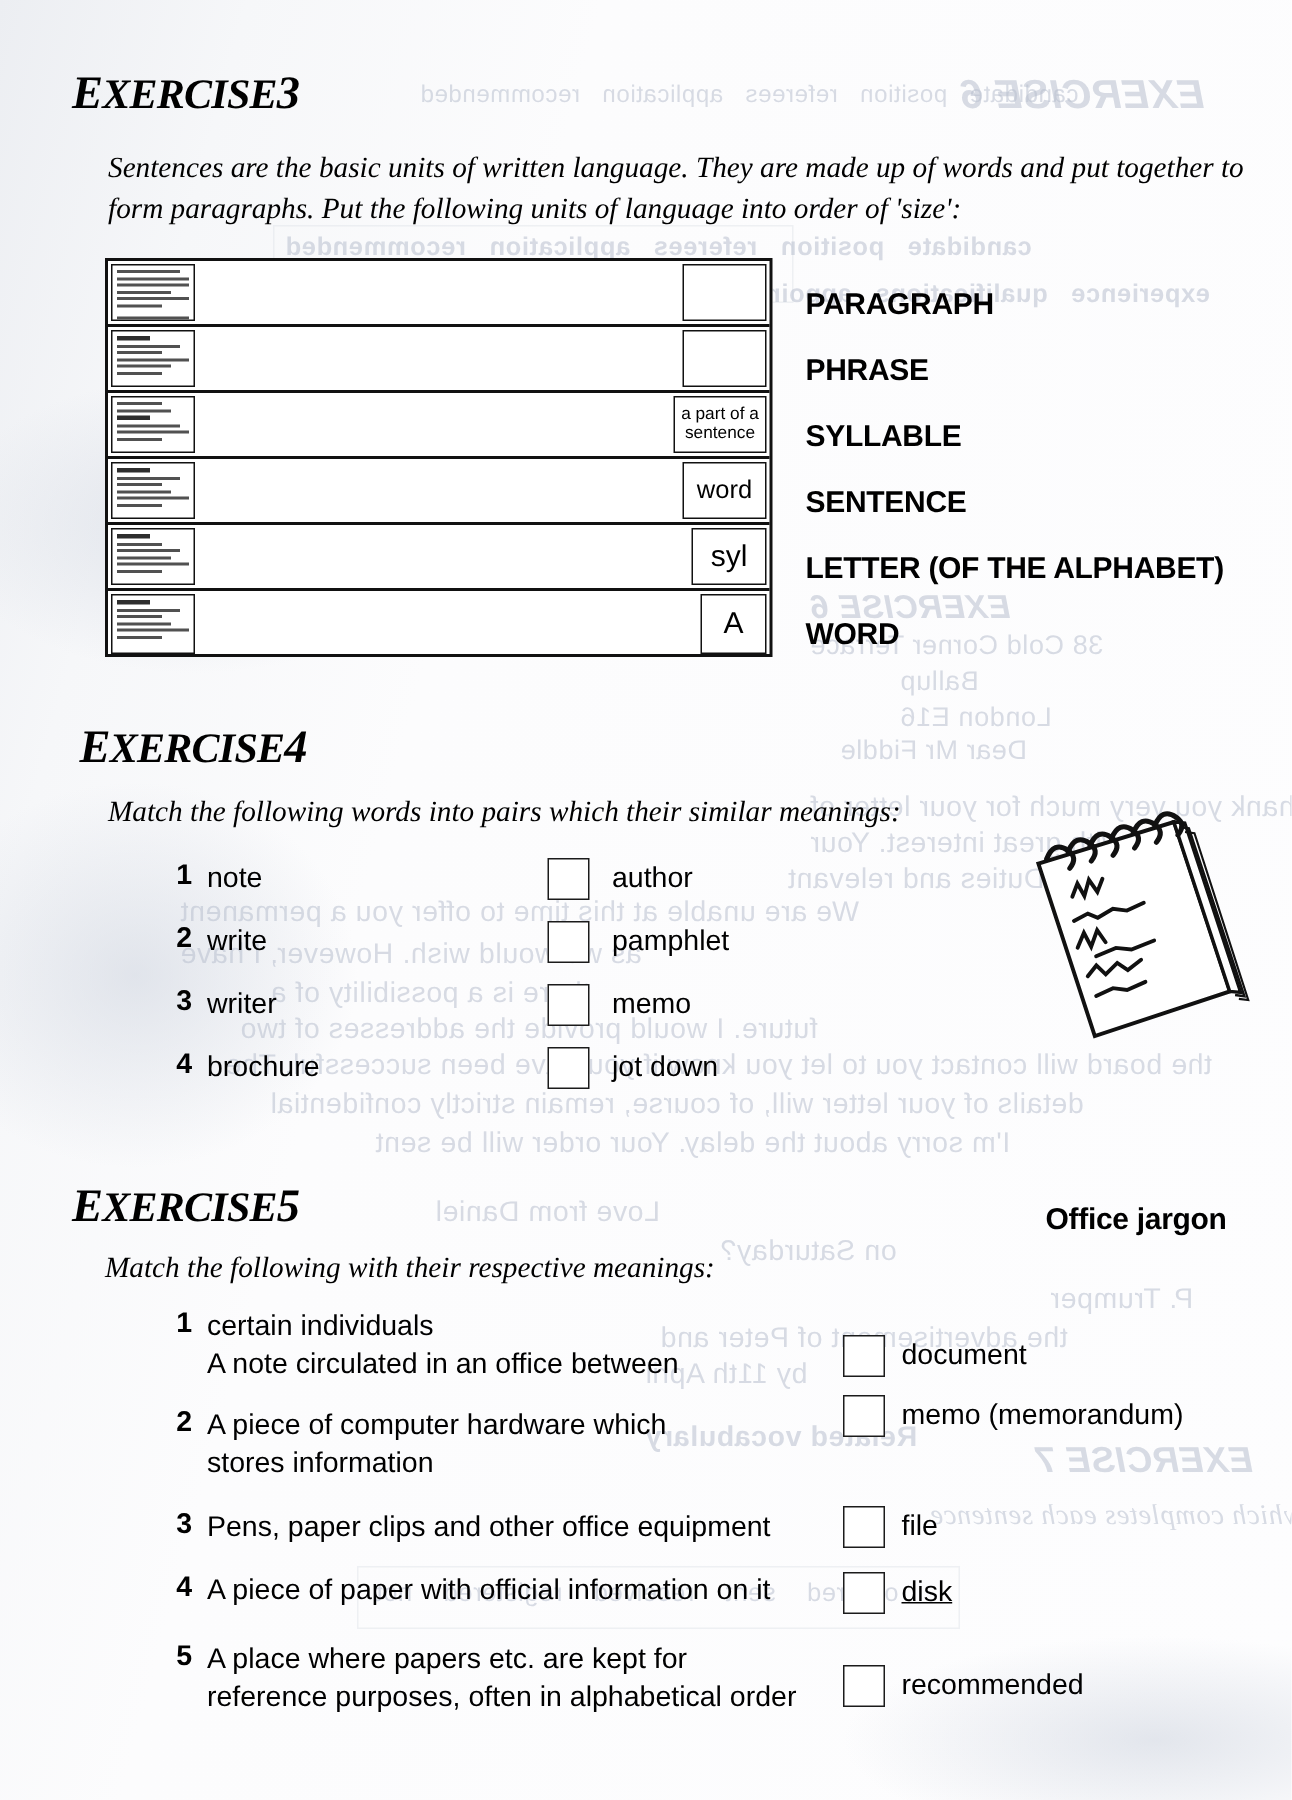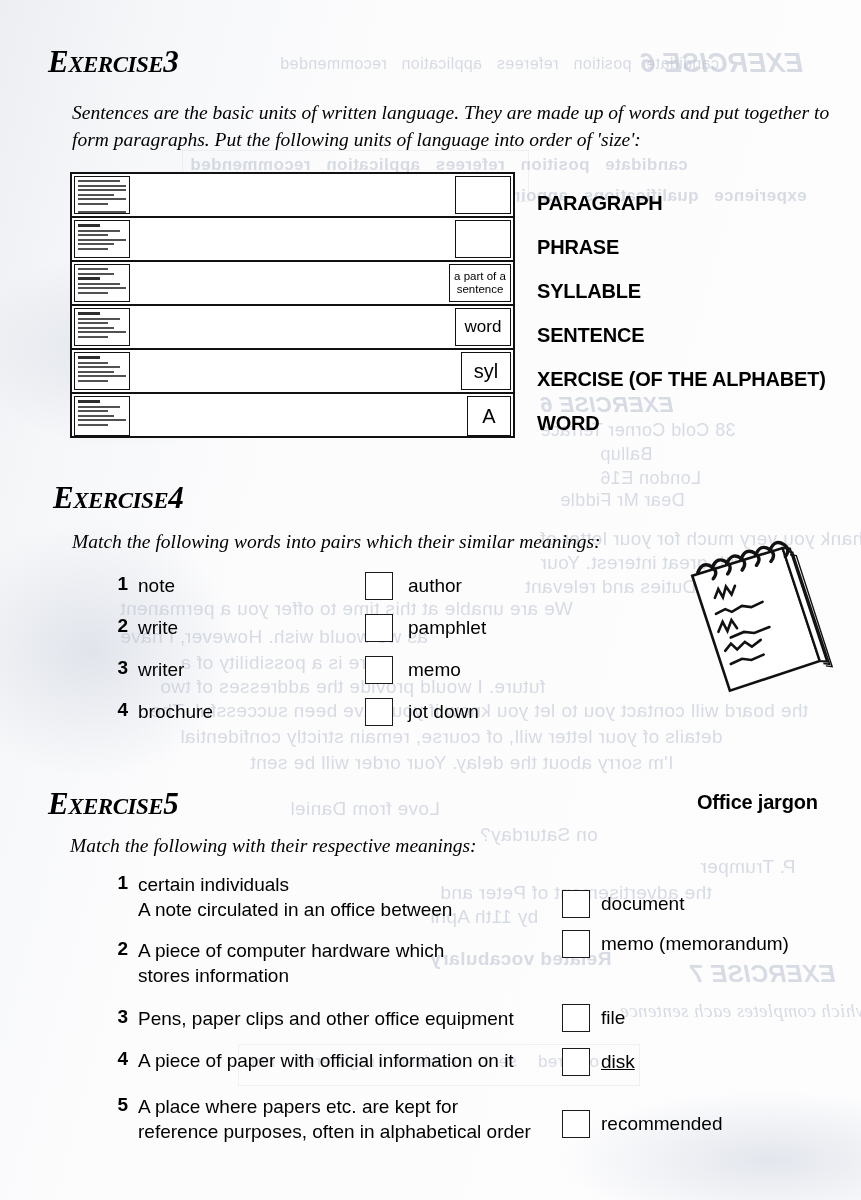--- a/index.html
+++ b/index.html
@@ -42,37 +42,38 @@
   
   .ex-head {
     position: absolute;
     font-family: "Liberation Serif", serif;
     font-weight: bold;
     font-style: italic;
     letter-spacing: -0.5px;
     color: #000;
   }
   .ex-head .big  { font-size: 31px; }
-  .ex-head .smallcap { font-size: 23px; }
+  .ex-head .smallcap { font-size: 28px; }
 
   .rubric {
     position: absolute;
     font-family: "Liberation Serif", serif;
     font-style: italic;
     font-size: 19.5px;
     line-height: 27px;
     color: #000;
   }
 
   .side-title {
     position: absolute;
     font-family: "Liberation Sans", sans-serif;
     font-weight: bold;
     font-size: 20px;
     letter-spacing: -0.2px;
+    margin-top: 11px;
   }
 
   
   #diagram {
     position: absolute;
     left: 70px; top: 172px;
     width: 445px; height: 266px;
     border: 2px solid #111;
     background: #fff;
     box-sizing: border-box;
@@ -327,21 +328,21 @@
     <div class="rbox txt-a">A</div>
   </div>
 </div>
 
 <div class="wordlist">
   <ul>
     <li>PARAGRAPH</li>
     <li>PHRASE</li>
     <li>SYLLABLE</li>
     <li>SENTENCE</li>
-    <li>XERCISE (OF THE ALPHABET)</li>
+    <li>LETTER (OF THE ALPHABET)</li>
     <li>WORD</li>
   </ul>
 </div>
 
 <div class="ex-head" style="left:53px; top:480px;text-align:center;">
   <span class="big">E</span><span class="smallcap">XERCISE</span><span class="big">4</span>
 </div>
 
 <div class="rubric" style="left:72px; top:528px; width:640px;">Match the following words into pairs which their similar meanings:</div>
 

